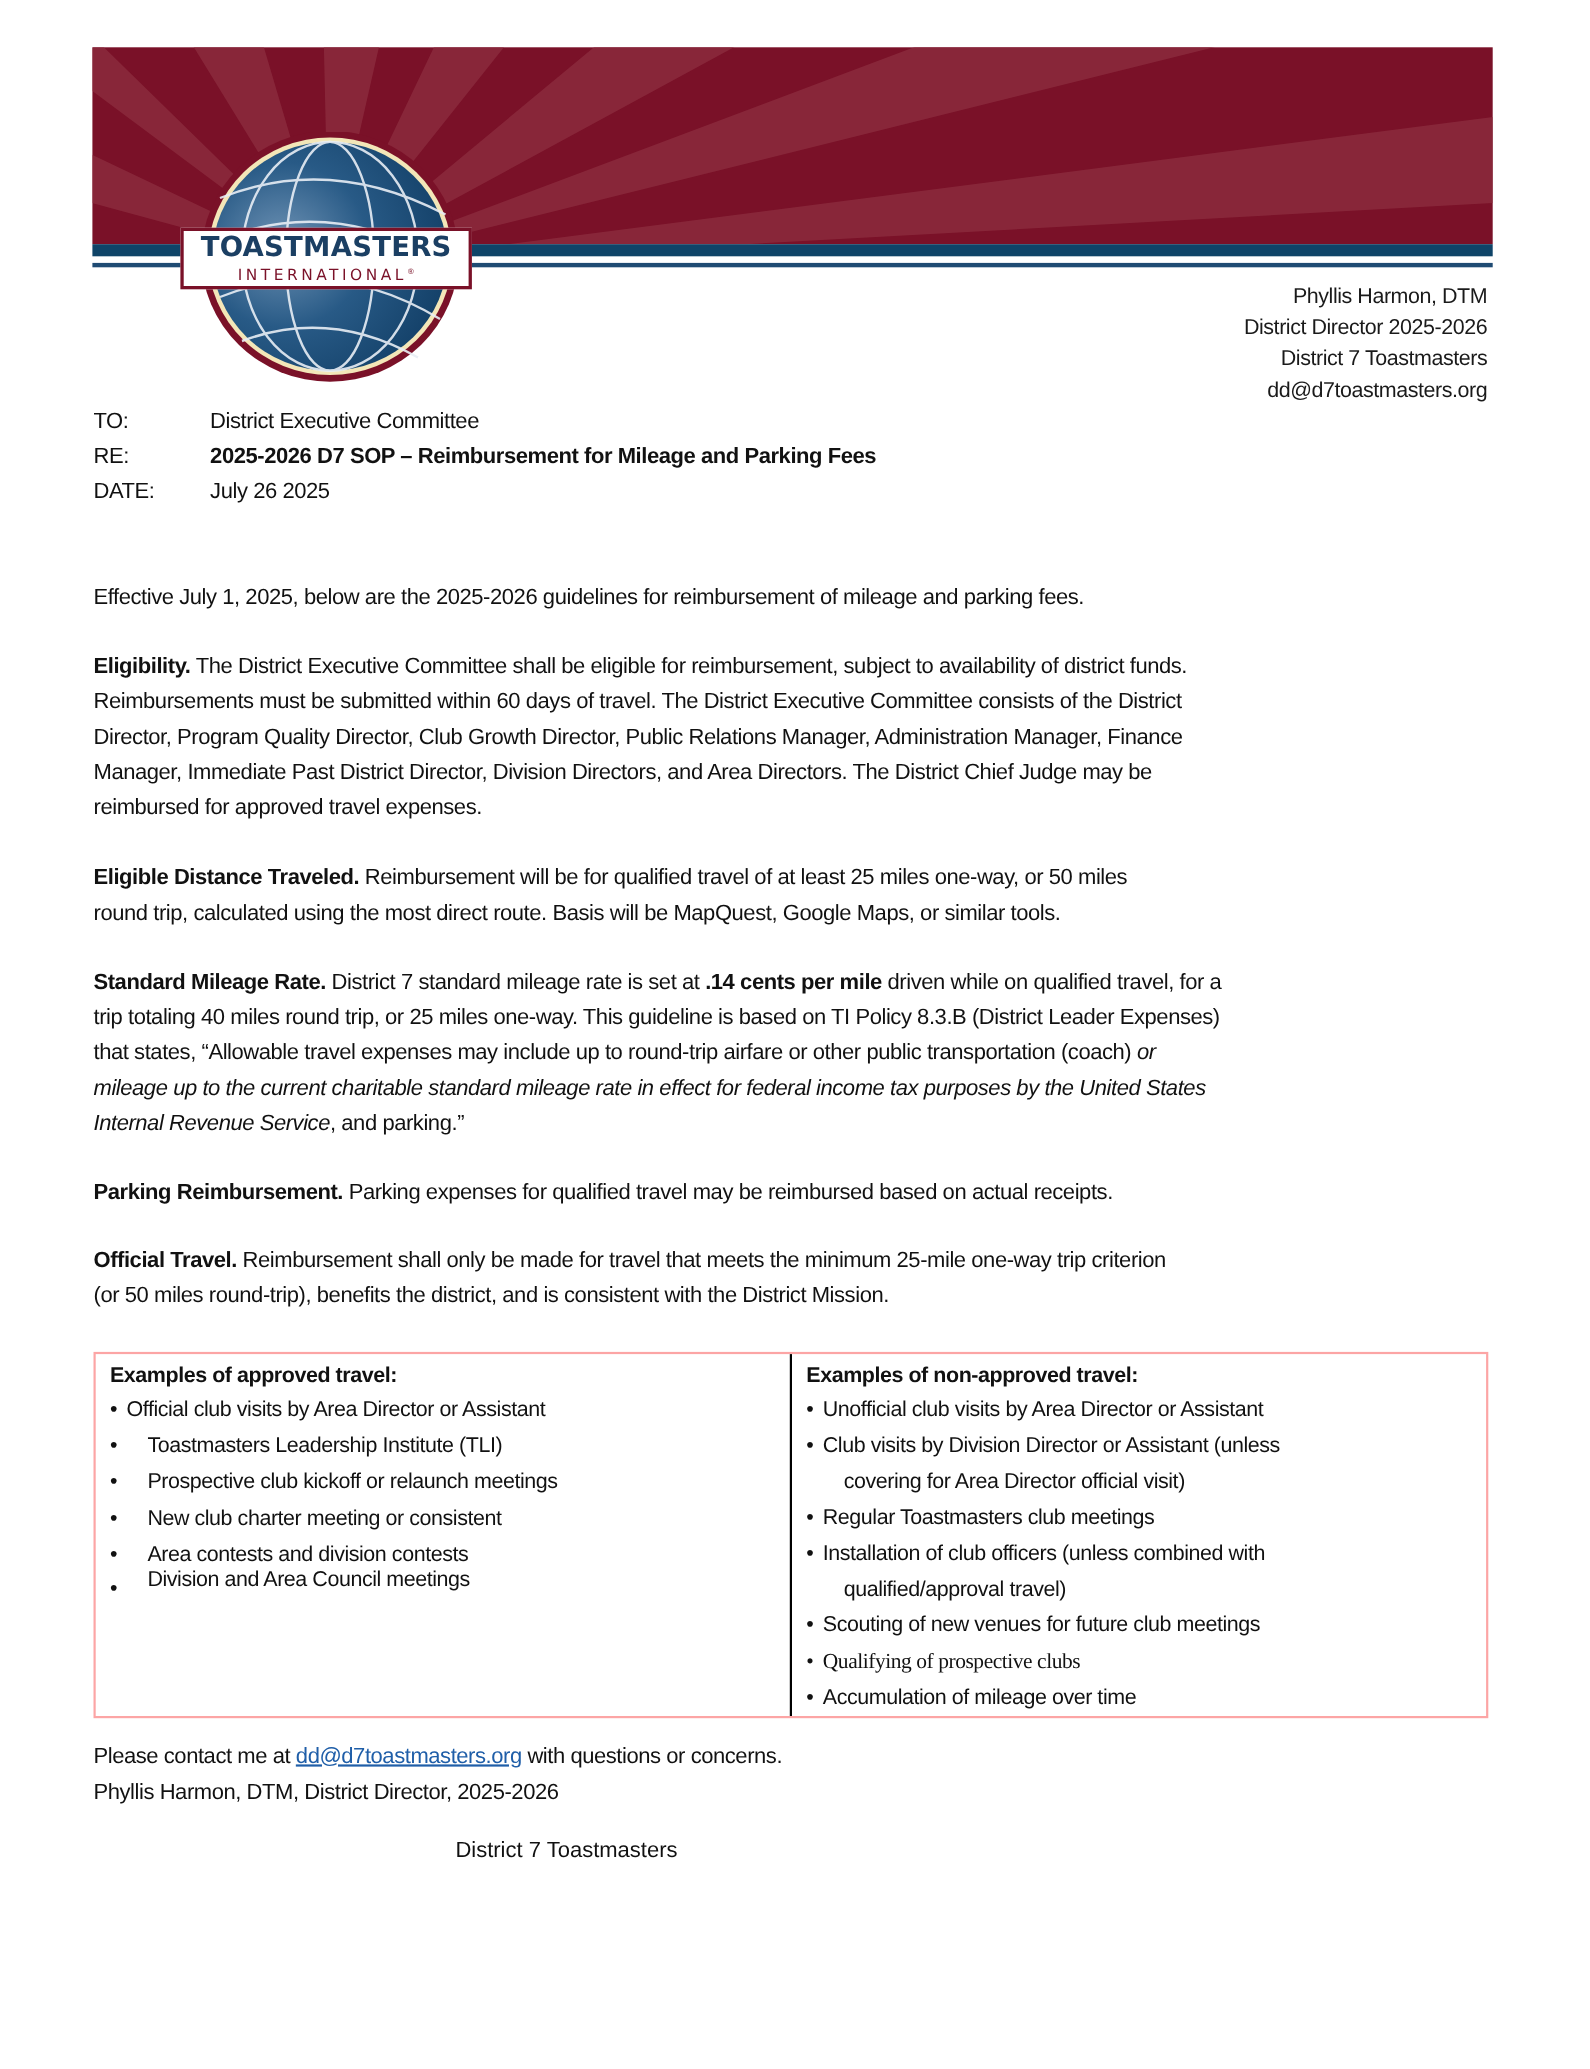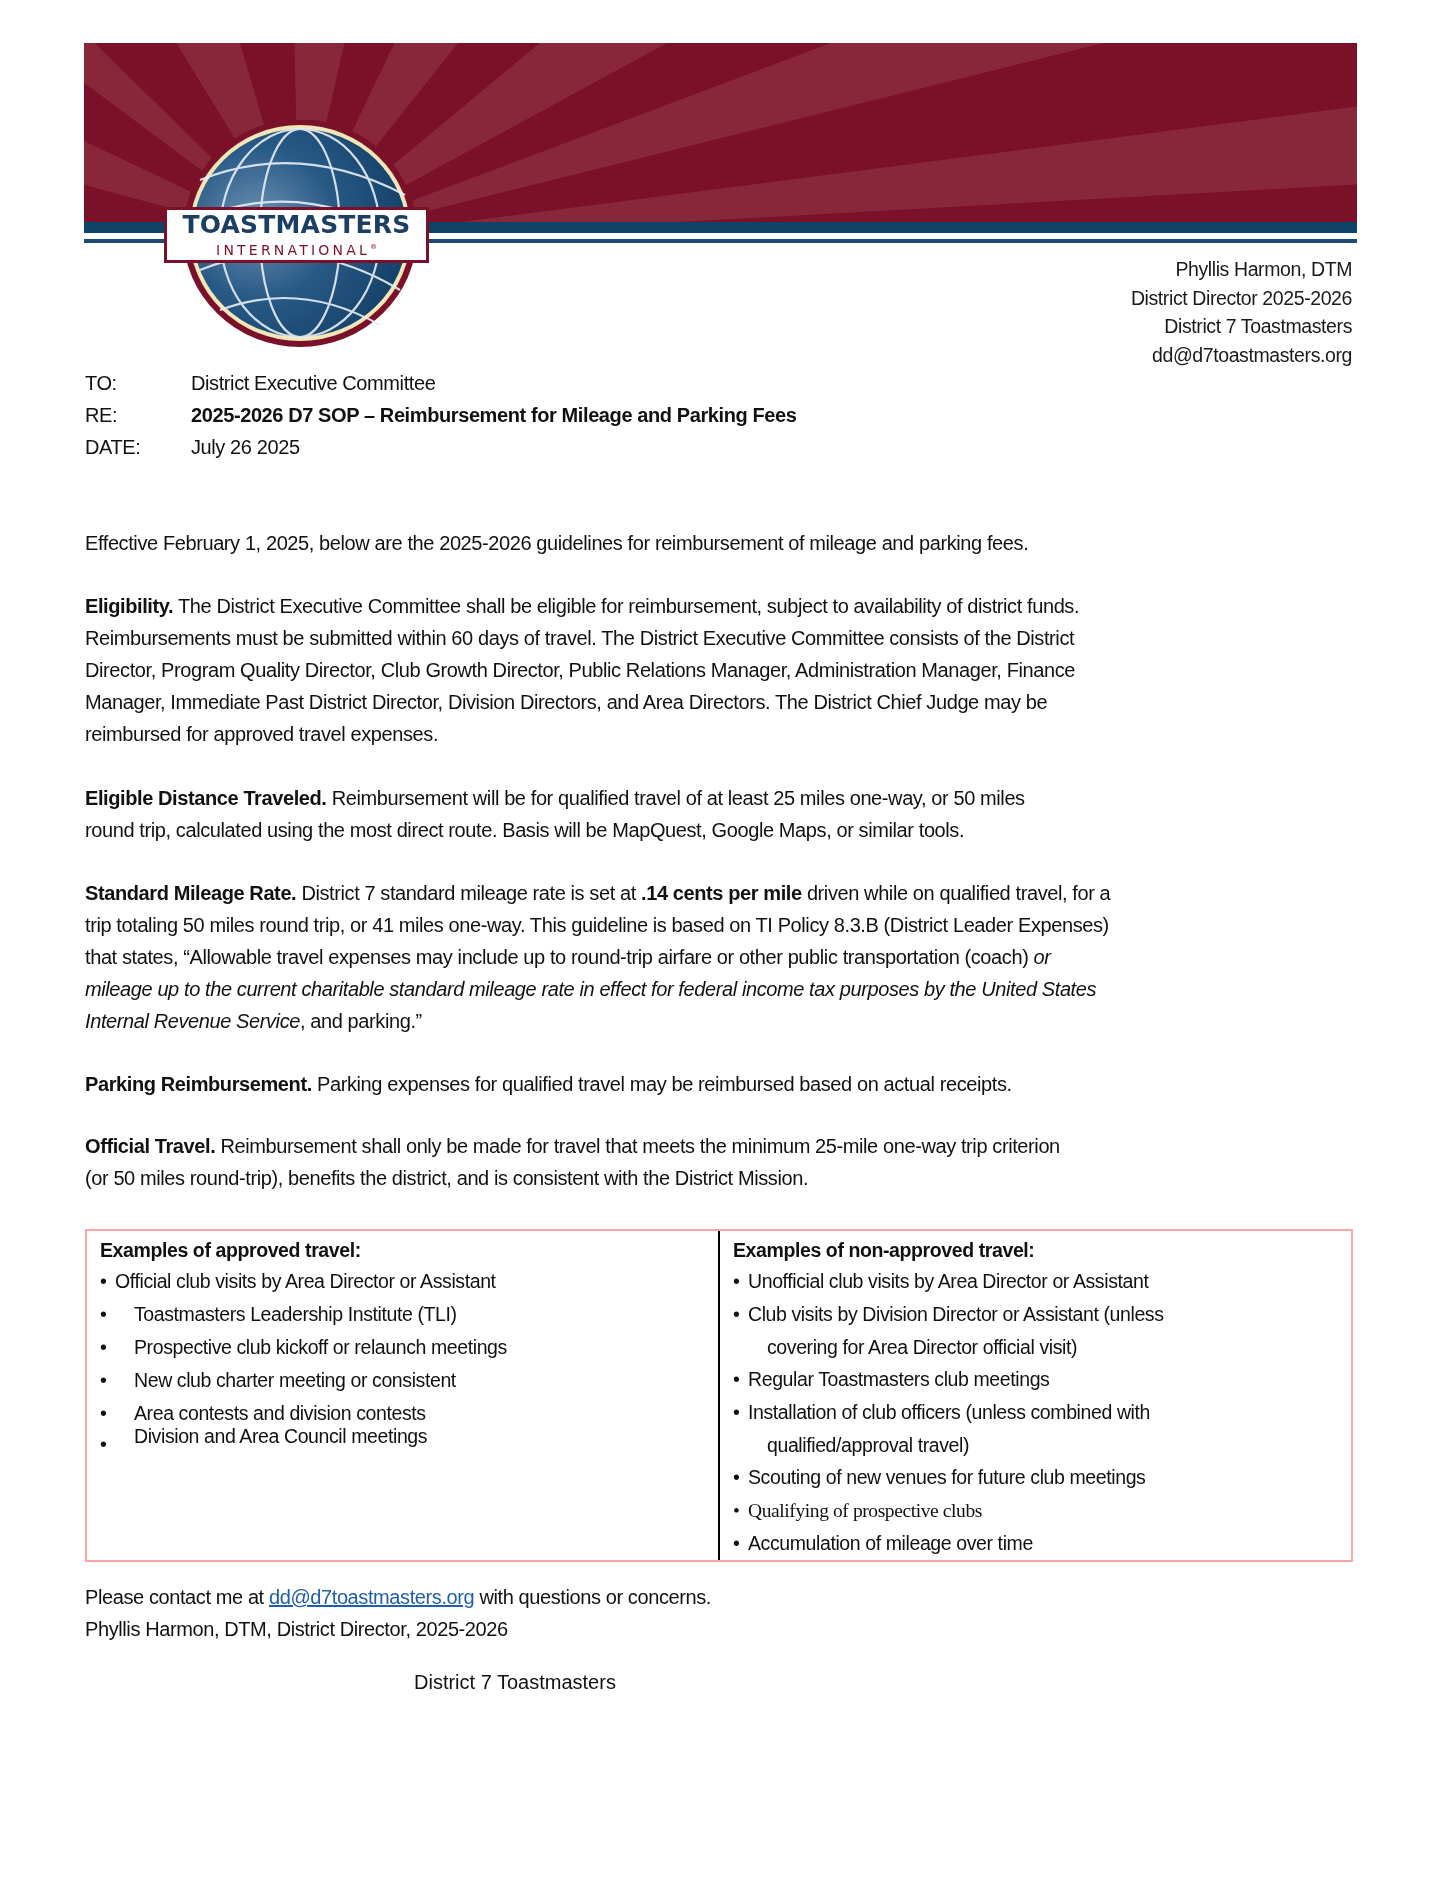--- a/index.html
+++ b/index.html
@@ -115,39 +115,39 @@
   <span class="memo-label">TO:</span><span class="memo-val">District Executive Committee</span>
 </div>
 <div class="memo-row" style="top: 404px; letter-spacing: -0.4px;">
   <span class="memo-label">RE:</span><span class="memo-val bold">2025-2026 D7 SOP – Reimbursement for Mileage and Parking Fees</span>
 </div>
 <div class="memo-row" style="top: 436px; letter-spacing: -0.4px;">
   <span class="memo-label">DATE:</span><span class="memo-val">July 26 2025</span>
 </div>
 
 <div class="para" style="top:527px">
-  <span class="line" style="letter-spacing: -0.4px;">Effective February 1, 2025, below are the 2025-2026 guidelines for reimbursement of mileage and parking fees.</span>
+  <span class="line" style="letter-spacing: -0.4px;">Effective July 1, 2025, below are the 2025-2026 guidelines for reimbursement of mileage and parking fees.</span>
 </div>
 
 <div class="para" style="top:590px">
   <span class="line" style="letter-spacing: -0.4px;"><b>Eligibility.</b><span> The District Executive Committee shall be eligible for reimbursement, subject to availability of district funds.</span></span>
   <span class="line" style="letter-spacing: -0.4px;">Reimbursements must be submitted within 60 days of travel. The District Executive Committee consists of the District</span>
   <span class="line" style="letter-spacing: -0.4px;">Director, Program Quality Director, Club Growth Director, Public Relations Manager, Administration Manager, Finance</span>
   <span class="line" style="letter-spacing: -0.4px;">Manager, Immediate Past District Director, Division Directors, and Area Directors. The District Chief Judge may be</span>
   <span class="line" style="letter-spacing: -0.4px;">reimbursed for approved travel expenses.</span>
 </div>
 
 <div class="para" style="top:782px">
   <span class="line" style="letter-spacing: -0.4px;"><b>Eligible Distance Traveled.</b><span> Reimbursement will be for qualified travel of at least 25 miles one-way, or 50 miles</span></span>
   <span class="line" style="letter-spacing: -0.4px;">round trip, calculated using the most direct route. Basis will be MapQuest, Google Maps, or similar tools.</span>
 </div>
 
 <div class="para" style="top:877px">
   <span class="line" style="letter-spacing: -0.4px;"><b>Standard Mileage Rate.</b><span> District 7 standard mileage rate is set at </span><b>.14 cents per mile</b><span> driven while on qualified travel, for a</span></span>
-  <span class="line" style="letter-spacing: -0.4px;">trip totaling 50 miles round trip, or 41 miles one-way. This guideline is based on TI Policy 8.3.B (District Leader Expenses)</span>
+  <span class="line" style="letter-spacing: -0.4px;">trip totaling 40 miles round trip, or 25 miles one-way. This guideline is based on TI Policy 8.3.B (District Leader Expenses)</span>
   <span class="line" style="letter-spacing: -0.4px;"><span>that states, “Allowable travel expenses may include up to round-trip airfare or other public transportation (coach) </span><i>or</i></span>
   <span class="line" style="letter-spacing: -0.4px;"><i>mileage up to the current charitable standard mileage rate in effect for federal income tax purposes by the United States</i></span>
   <span class="line" style="letter-spacing: -0.4px;"><i>Internal Revenue Service</i><span>, and parking.”</span></span>
 </div>
 
 <div class="para" style="top:1068px">
   <span class="line" style="letter-spacing: -0.4px;"><b>Parking Reimbursement.</b><span> Parking expenses for qualified travel may be reimbursed based on actual receipts.</span></span>
 </div>
 
 <div class="para" style="top:1130px">

